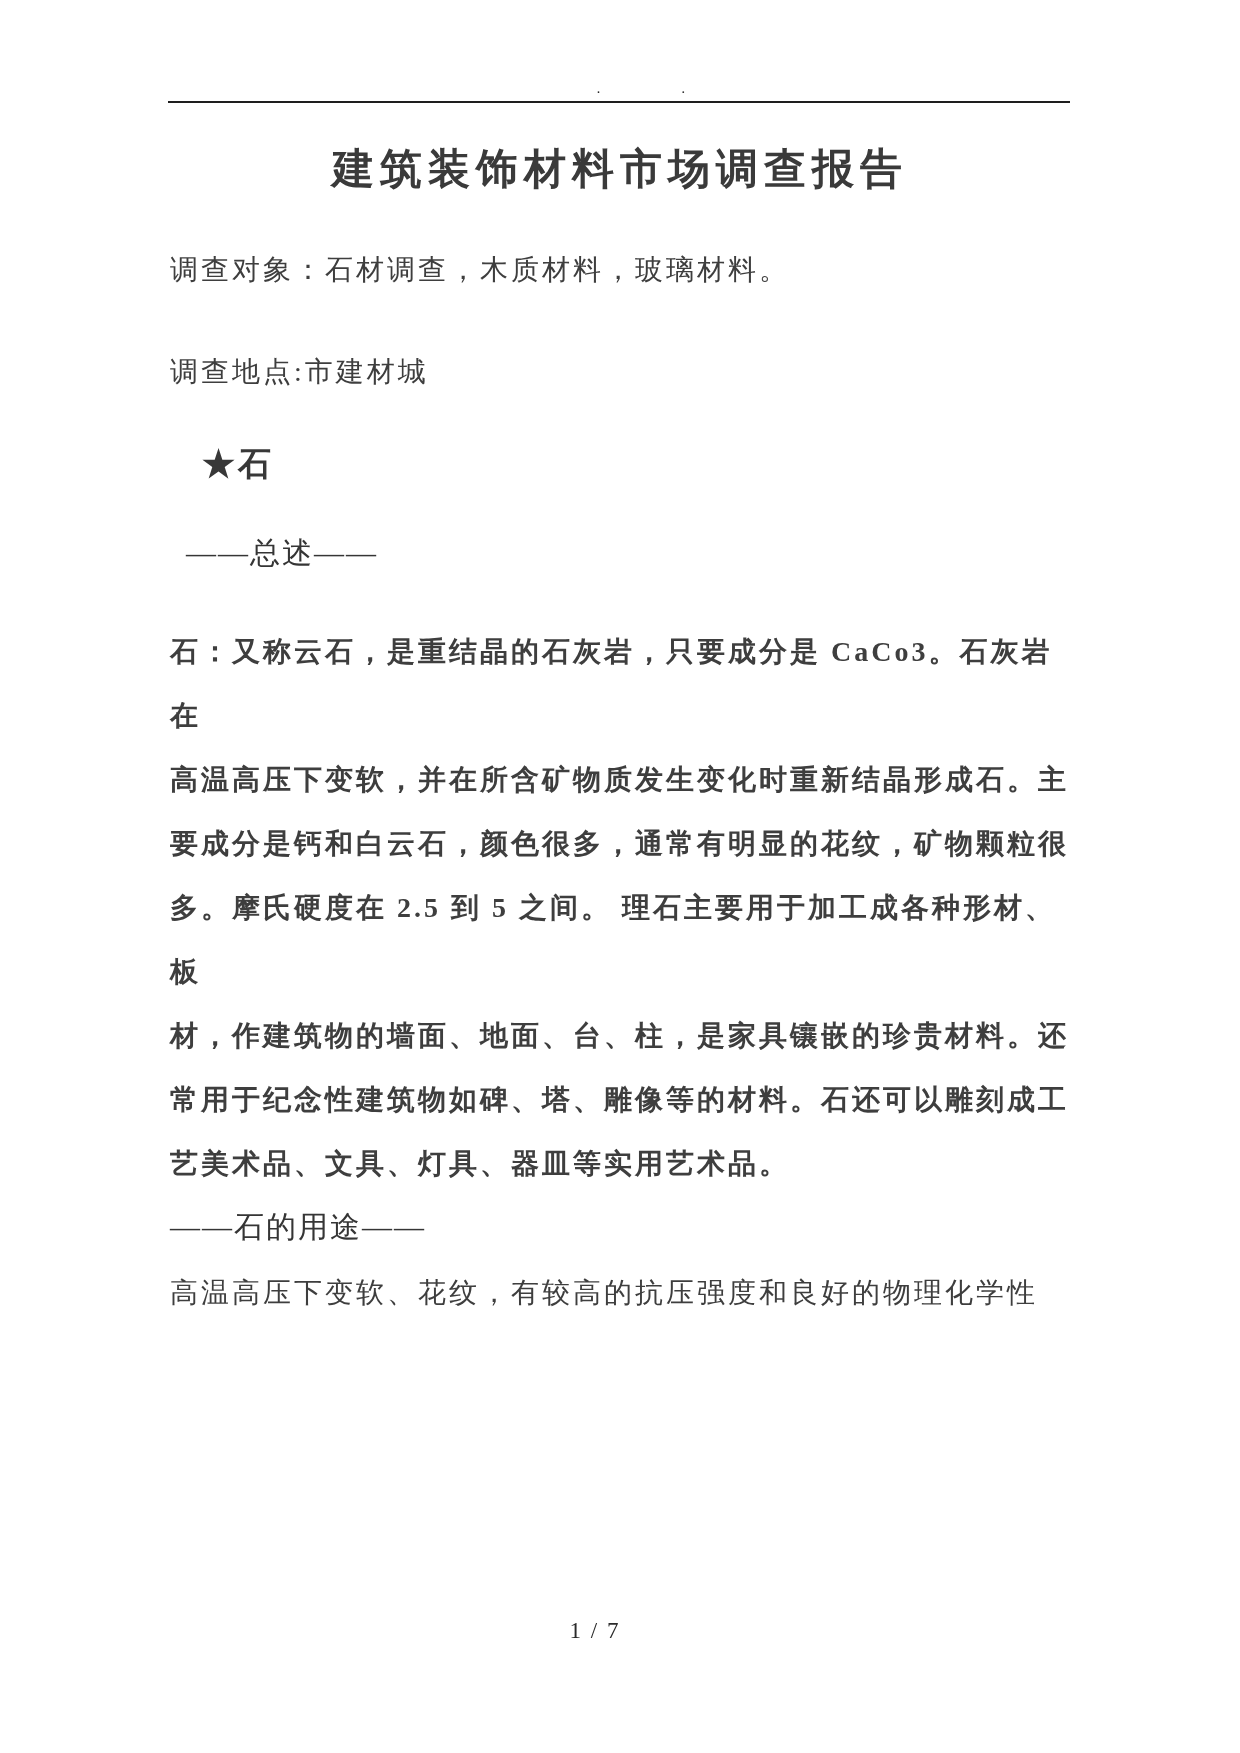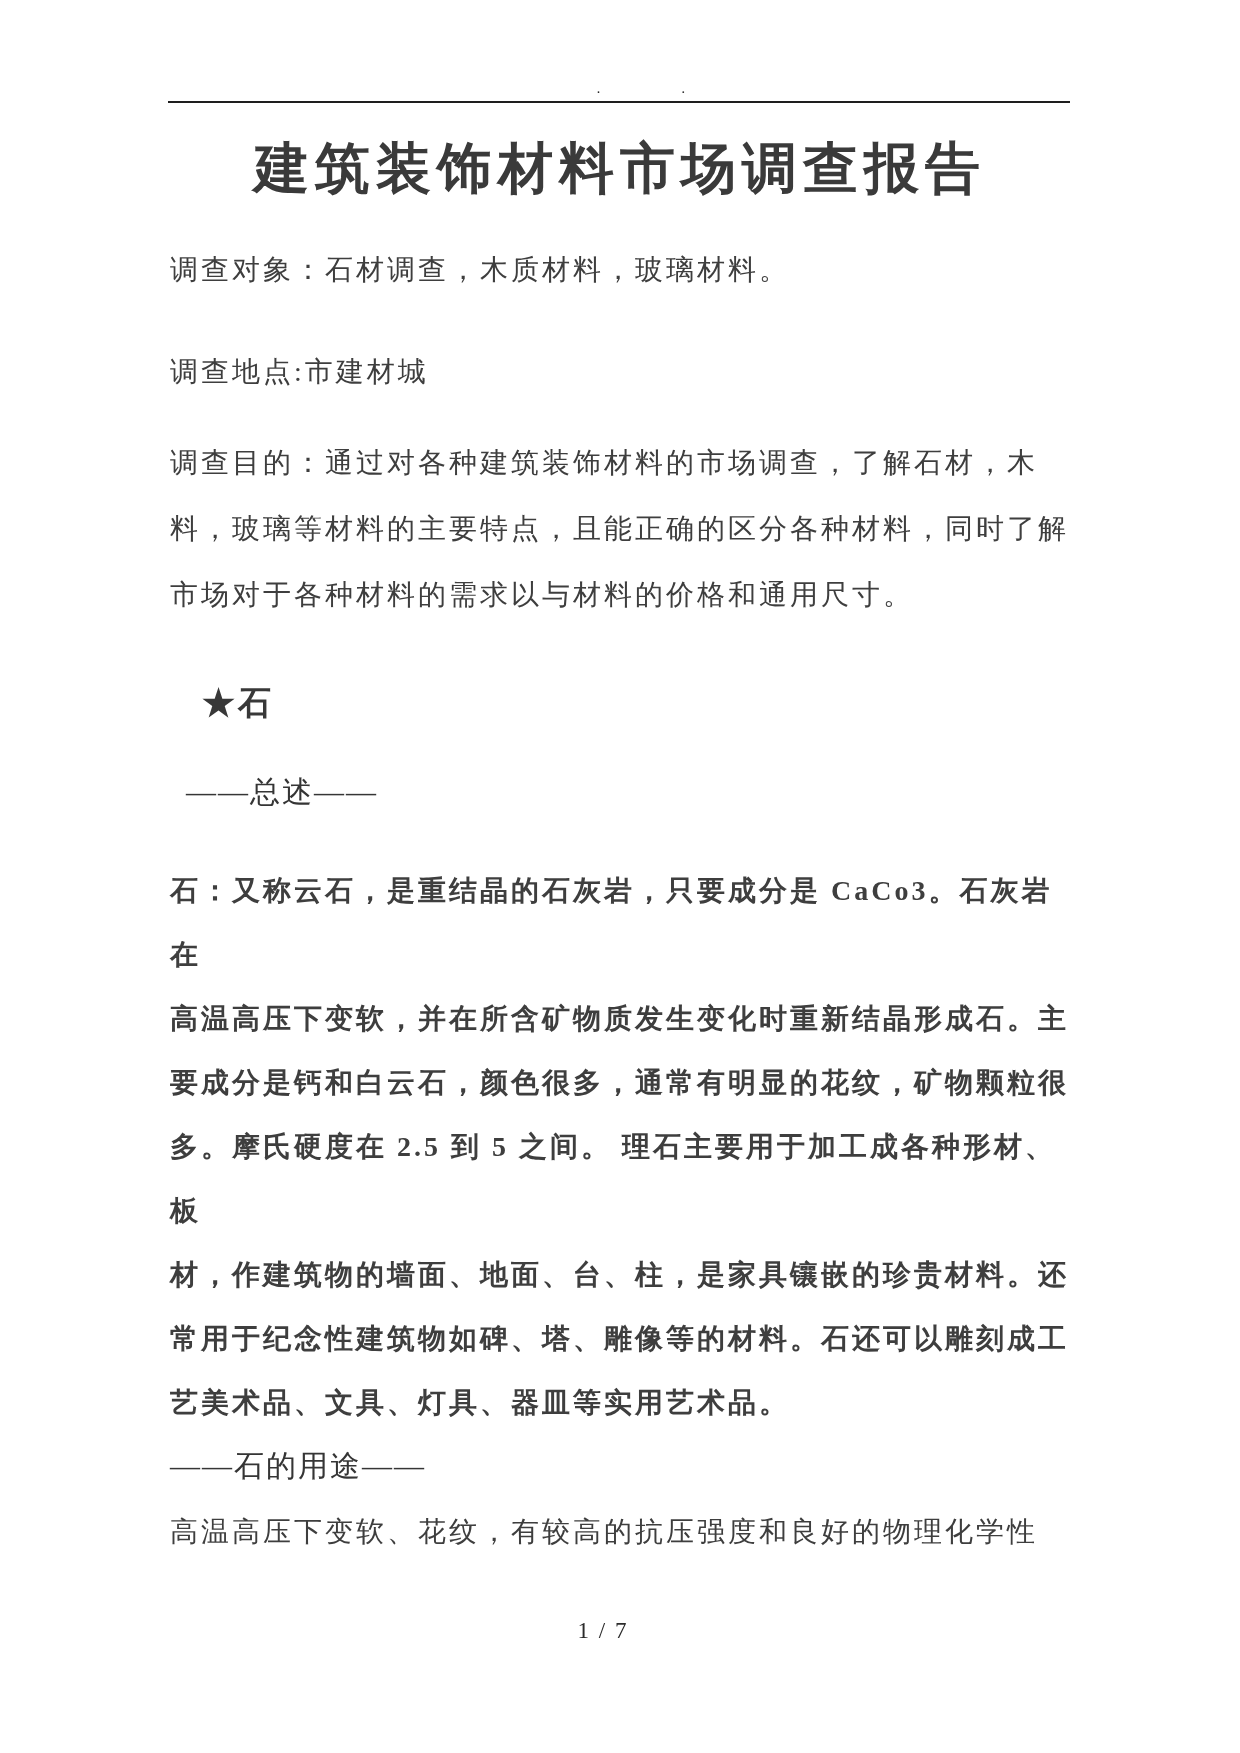--- a/index.html
+++ b/index.html
@@ -30,21 +30,21 @@
     background:#1e1e1e;
   }
   .content{
     position:absolute;
     top:0;
     left:170px;
     width:900px;
     padding-top:138px;
   }
   .doc-title{
-    font-size:55px;
+    font-size:42px;
     line-height:62px;
     font-weight:bold;
     letter-spacing:6px;
     text-align:center;
     color:#3a3a3a;
     white-space:nowrap;
   }
   .para{
     font-size:28px;
     letter-spacing:3px;
@@ -74,21 +74,21 @@
     letter-spacing:2px;
     color:#353535;
   }
   .h-overview{margin-top:50px;padding-left:16px;}
   .p-overview{margin-top:48px;font-weight:bold;}
   .h-usage{margin-top:12px;}
   .p-usage{margin-top:30px;white-space:nowrap;}
   .footer{
     position:absolute;
     top:1618px;
-    left:8px;
+    left:0;
     width:1190px;
     text-align:center;
     font-size:23px;
     letter-spacing:2px;
     color:#2b2b2b;
   }
 </style>
 </head>
 <body>
 
@@ -100,23 +100,20 @@
 
   <div class="content">
 
     <div class="doc-title">建筑装饰材料市场调查报告</div>
 
 
     <div class="para p-subject">调查对象：石材调查，木质材料，玻璃材料。</div>
 
     <div class="para p-place">调查地点:市建材城</div>
 
-    <div class="para multiline p-purpose">调查目的：通过对各种建筑装饰材料的市场调查，了解石材，木
-料，玻璃等材料的主要特点，且能正确的区分各种材料，同时了解
-市场对于各种材料的需求以与材料的价格和通用尺寸。</div>
 
     <div class="h-star">★石</div>
 
     <div class="h-dash h-overview">——总述——</div>
 
     <div class="para body7 p-overview">石：又称云石，是重结晶的石灰岩，只要成分是 CaCo3。石灰岩在
 高温高压下变软，并在所含矿物质发生变化时重新结晶形成石。主
 要成分是钙和白云石，颜色很多，通常有明显的花纹，矿物颗粒很
 多。摩氏硬度在 2.5 到 5 之间。 理石主要用于加工成各种形材、板
 材，作建筑物的墙面、地面、台、柱，是家具镶嵌的珍贵材料。还

